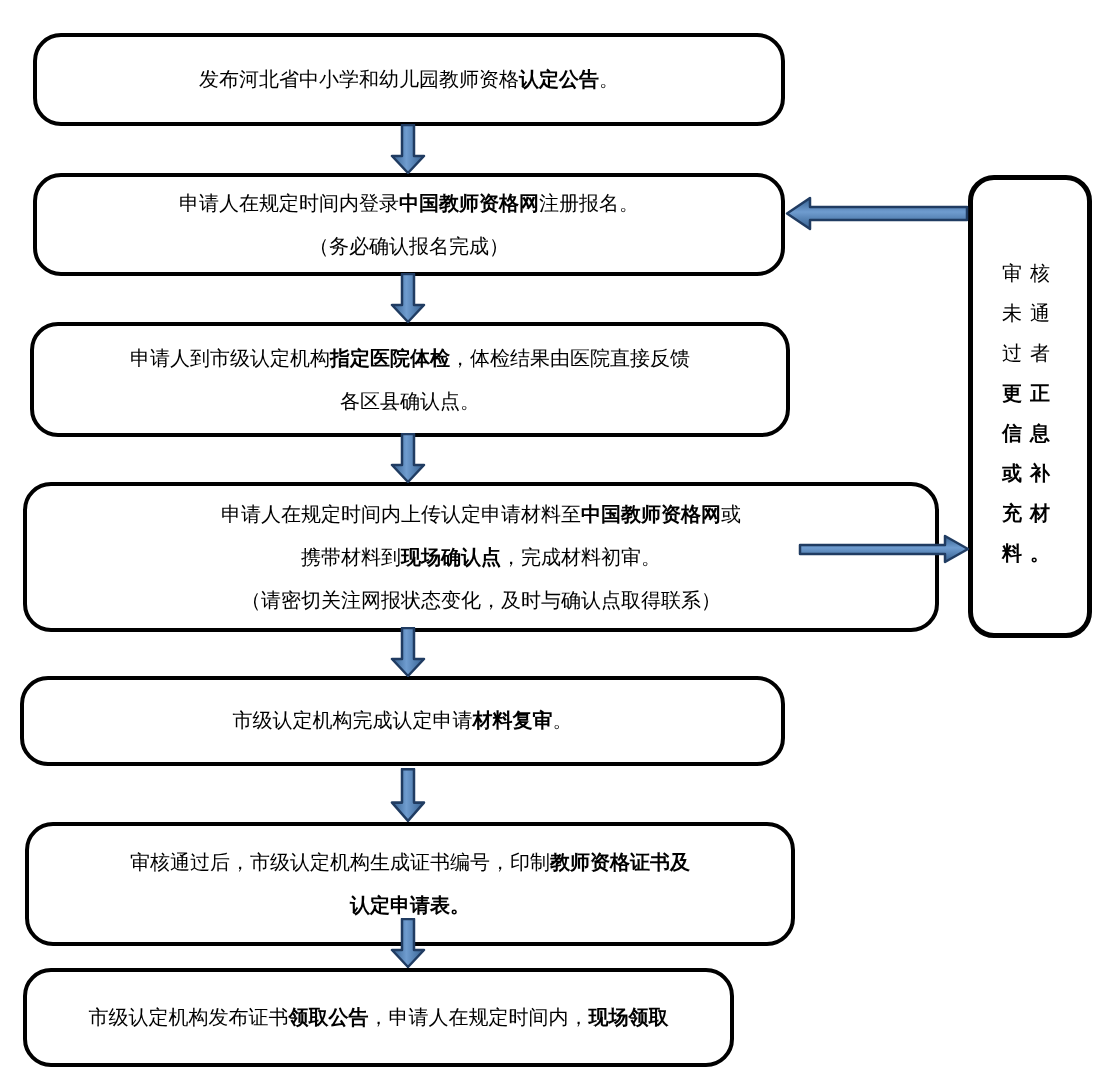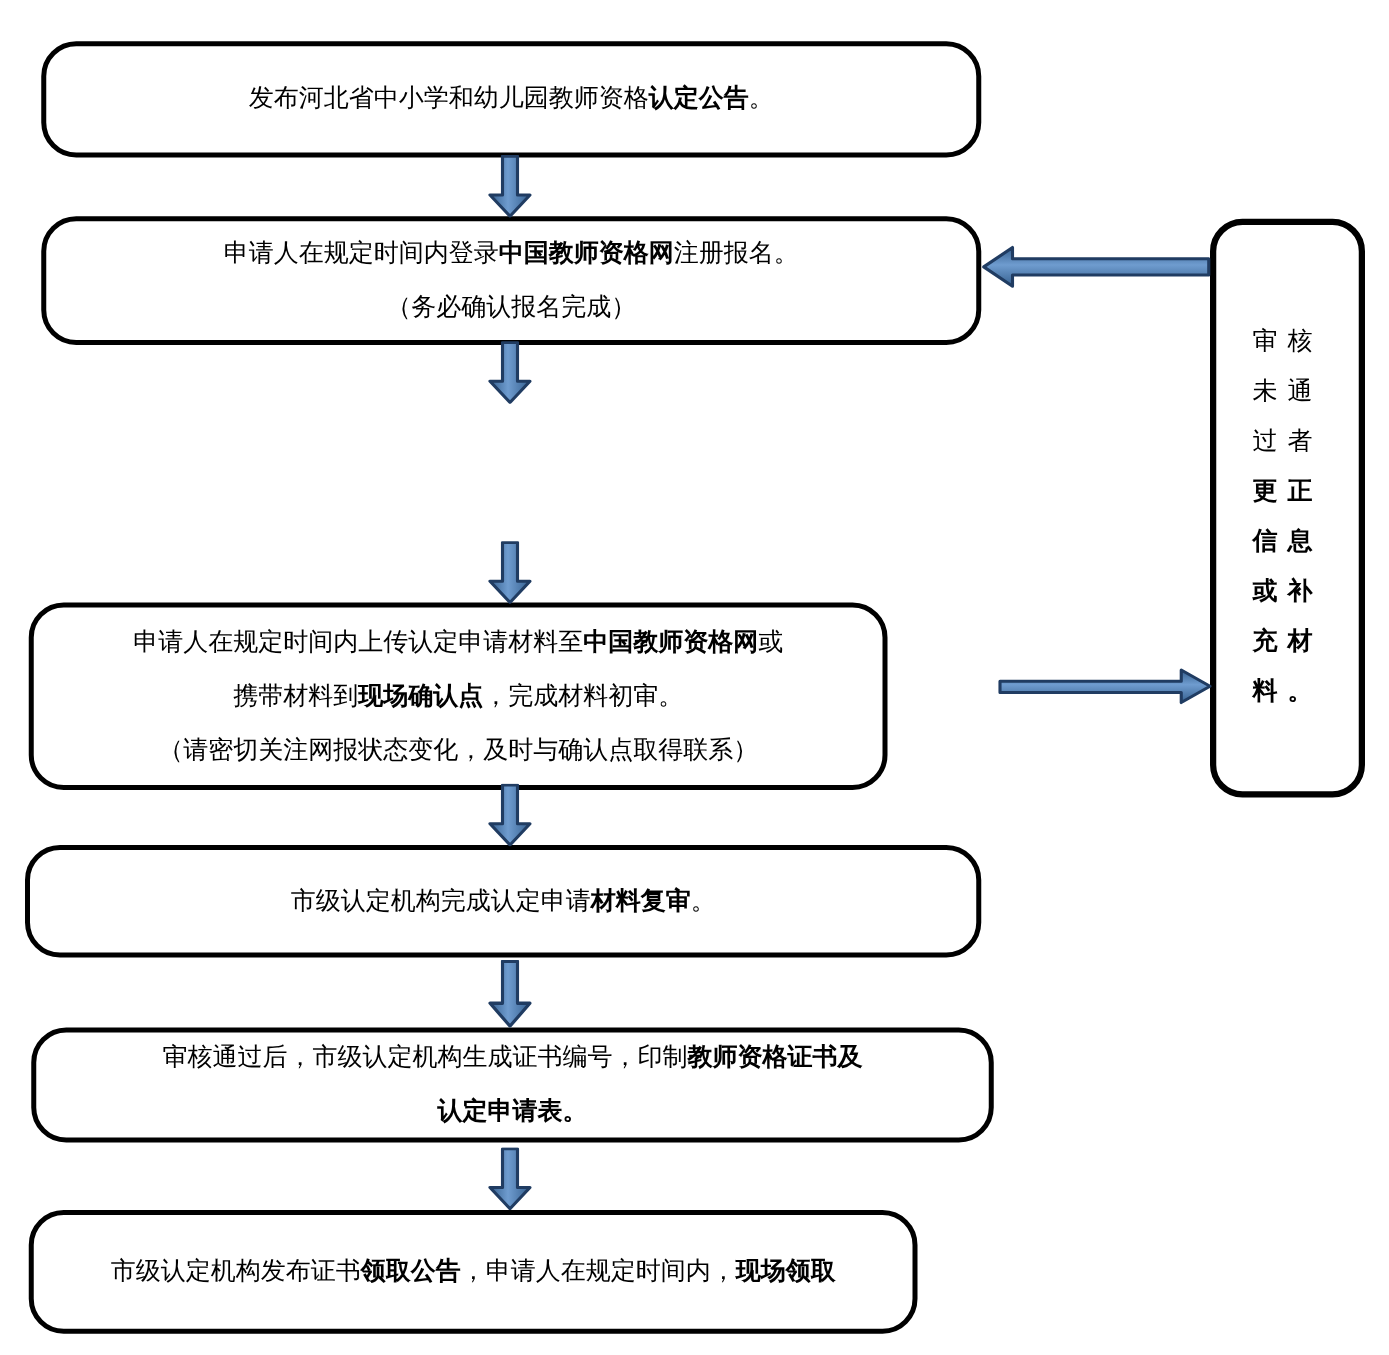--- a/index.html
+++ b/index.html
@@ -73,32 +73,36 @@
 
   <div class="box" style="left:33px;top:33px;width:752px;height:93px;">
       <div class="tline"><span>发布河北省中小学和幼儿园教师资格</span><b>认定公告</b><span>。</span></div>
     </div>
 
   <div class="box" style="left:33px;top:173px;width:752px;height:103px;align-items:center;">
       <div class="tline"><span>申请人在规定时间内登录</span><b>中国教师资格网</b><span>注册报名。</span></div>
       <div class="tline"><span>（务必确认报名完成）</span></div>
     </div>
 
+  <div class="box" style="left:30px;top:322px;width:760px;height:115px;">
+      <div class="tline"><span>申请人到市级认定机构</span><b>指定医院体检</b><span>，体检结果由医院直接反馈</span></div>
+      <div class="tline"><span>各区县确认点。</span></div>
+    </div>
 
-  <div class="box" style="left:23px;top:482px;width:687px;height:150px;">
+  <div class="box" style="left:23px;top:482px;width:916px;height:150px;">
       <div class="tline"><span>申请人在规定时间内上传认定申请材料至</span><b>中国教师资格网</b><span>或</span></div>
       <div class="tline"><span>携带材料到</span><b>现场确认点</b><span>，完成材料初审。</span></div>
       <div class="tline"><span>（请密切关注网报状态变化，及时与确认点取得联系）</span></div>
     </div>
 
-  <div class="box" style="left:20px;top:676px;width:765px;height:90px;">
+  <div class="box" style="left:20px;top:676px;width:765px;height:90px;font-family:Liberation Mono, monospace;">
       <div class="tline"><span>市级认定机构完成认定申请</span><b>材料复审</b><span>。</span></div>
     </div>
 
-  <div class="box" style="left:25px;top:822px;width:770px;height:92px;">
+  <div class="box" style="left:25px;top:822px;width:770px;height:124px;">
       <div class="tline"><span>审核通过后，市级认定机构生成证书编号，印制</span><b>教师资格证书及</b></div>
       <div class="tline"><b>认定申请表。</b></div>
     </div>
 
   <div class="box" style="left:23px;top:968px;width:711px;height:99px;">
       <div class="tline"><span>市级认定机构发布证书</span><b>领取公告</b><span>，申请人在规定时间内，</span><b>现场领取</b></div>
     </div>
 
   <div class="box side-box" style="left:968px;top:175px;width:124px;height:463px;">
       <div class="tline"><span>审核</span></div>

